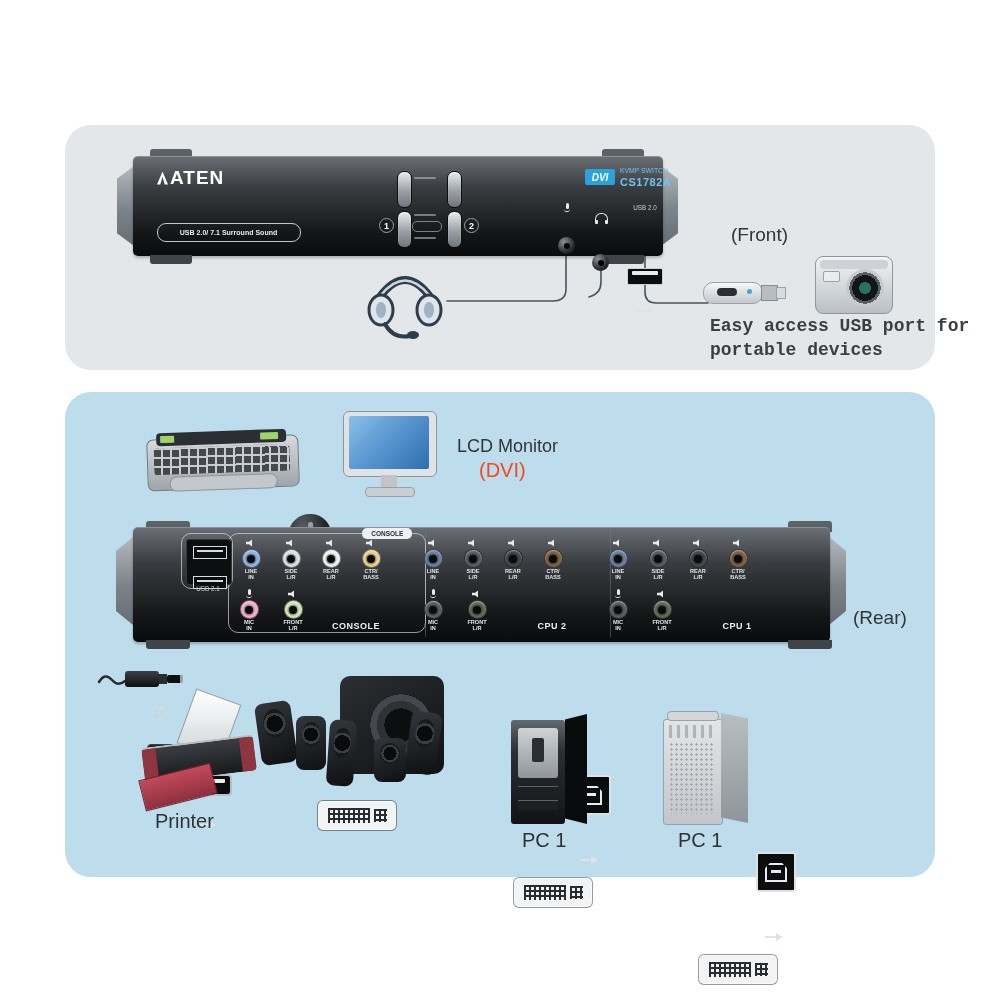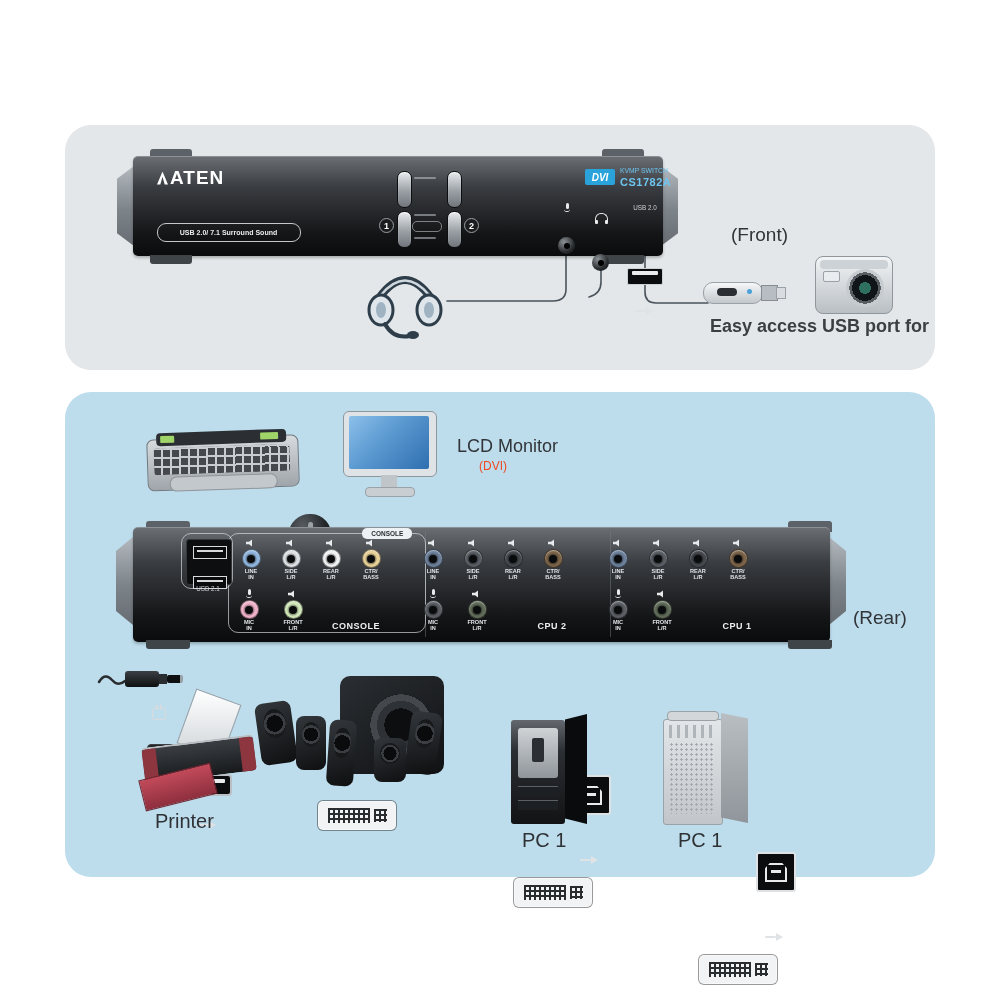--- a/index.html
+++ b/index.html
@@ -57,21 +57,21 @@
   .hp-ic{width:11px;height:8px;border:1.6px solid #e8eaec;border-bottom:none;border-radius:6px 6px 0 0;position:relative;}
   .hp-ic::before,.hp-ic::after{content:"";position:absolute;bottom:-2px;width:3px;height:4px;background:#e8eaec;border-radius:1px;}
   .hp-ic::before{left:-1px;} .hp-ic::after{right:-1px;}
 
   
   .cap-bold{font-size:18px;font-weight:bold;color:#3c3f42;line-height:24px;}
   .view-label{font-size:19px;color:#323538;}
   .dev-label{font-size:20px;color:#2f3235;}
   .orange-bold{font-size:19px;font-weight:bold;color:#ee4b23;line-height:26px;}
   .lcd-label{font-size:18px;color:#323538;}
-  .lcd-sub{font-size:12px;color:#ee4b23;}
+  .lcd-sub{font-size:20px;color:#ee4b23;}
 
   
   .ridge{width:1px;background:rgba(120,128,136,.45);}
   .outline{border:1px solid rgba(222,228,232,.65);border-radius:10px;}
   .ctag{background:#eef1f3;border-radius:5px;color:#2a2d30;font-size:9px;font-weight:bold;
         display:flex;align-items:center;justify-content:center;}
   .ctag span{transform:scale(.72);white-space:nowrap;}
   .ublock{background:#0d0e10;border:1px solid #34383c;border-radius:3px;}
   .uslot{border:1px solid #d8dbde;background:#0a0b0c;position:relative;}
   .uslot::after{content:"";position:absolute;left:3px;top:3px;right:3px;height:2px;background:#d8dbde;}
@@ -274,22 +274,23 @@
     <div class="stick-win"></div>
     <div class="stick-dot"></div>
     <div class="stick-plug"></div>
     <div class="stick-tip"></div>
   </div>
   <div class="abs camera" style="left:815px;top:256px;">
     <div class="cam-top"></div>
     <div class="cam-flash"></div>
     <div class="cam-lens"></div>
   </div>
-  <div class="abs cap-bold" style="left:710px;top:314px;">
+  <div class="abs cap-bold" style="left:710px;top:314px;font-family:Liberation Mono, monospace;">
     <div>Easy access USB port for</div>
+    <div>portable devices</div>
   </div>
 
   <div class="abs panel-rear"></div>
 
   <div class="abs kb" style="left:147px;top:429px;">
     <div class="kb-base"></div>
     <div class="kb-strip"></div>
     <div class="kb-g1"></div>
     <div class="kb-g2"></div>
     <div class="kb-keys"></div>

